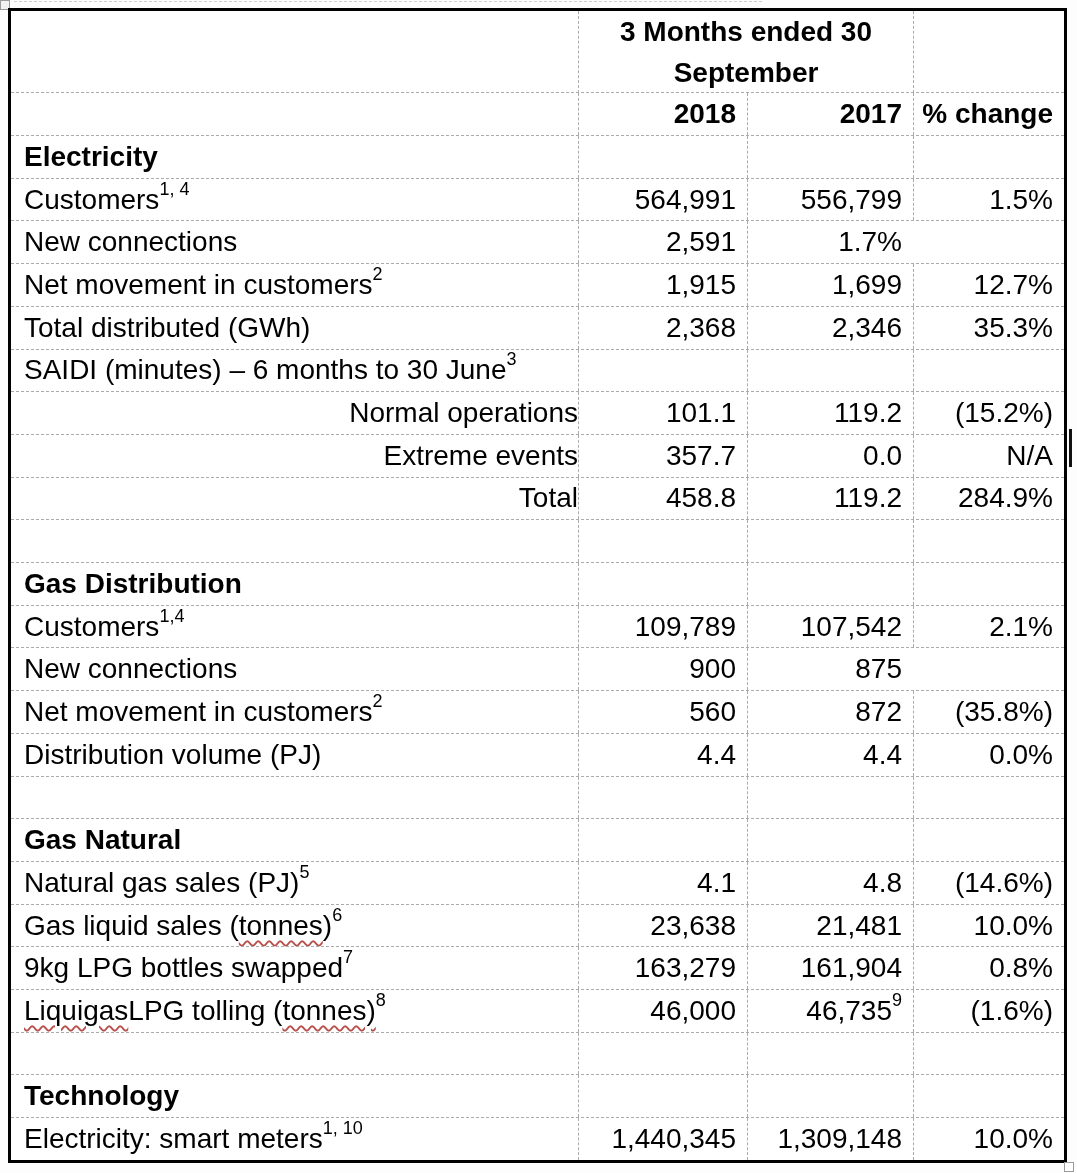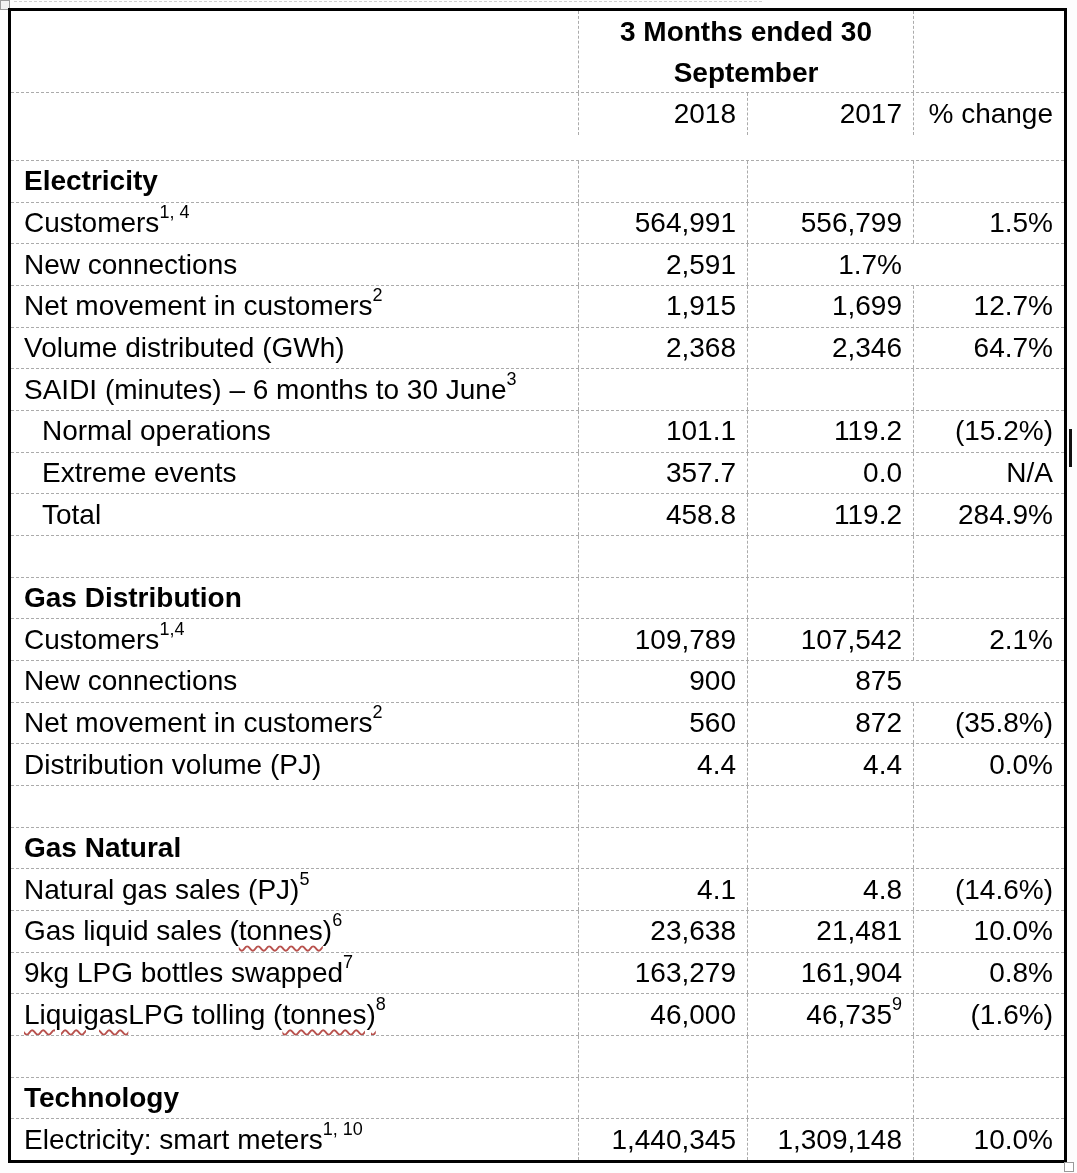--- a/index.html
+++ b/index.html
@@ -45,36 +45,36 @@
 
   .header-period-row {
     height: 81px; flex: none;
     display: grid; grid-template-columns: 567px 335px auto;
   }
   .years-row {
     height: 43px; flex: none;
     border-top: 1px dashed #ababab;
     display: grid; grid-template-columns: 567px 169px 166px auto;
   }
-  .t-body { flex: 1; display: flex; flex-direction: column; margin-top: 25px; }
+  .t-body { flex: 1; display: flex; flex-direction: column; }
   .t-row {
     flex: 1;
     border-top: 1px dashed #ababab;
     display: grid; grid-template-columns: 567px 169px 166px auto;
   }
 
   .cell { display: flex; align-items: center; min-width: 0; }
   .cell + .cell { border-left: 1px dashed #ababab; }
 
   .label-cell { padding-left: 13px; white-space: nowrap; overflow: visible; }
-  .label-cell.indent { padding-left: 31px; }
+  .label-cell.indent { padding-left: 31px; justify-content: flex-end; }
   .label-cell.section { font-weight: 700; }
 
   .num-cell { justify-content: flex-end; padding-right: 11px; white-space: nowrap; }
-  .bold { font-weight: 400; }
+  .bold { font-weight: 700; }
 
   .period-cell {
     flex-direction: column; justify-content: flex-end;
     text-align: center; font-weight: 700;
     line-height: 41px;
   }
 
   sup {
     font-size: 18px; line-height: 0;
     vertical-align: baseline; position: relative; top: -11px;
@@ -166,30 +166,30 @@
           </div>
           <div class="cell num-cell">
             <span>1,699</span>
           </div>
           <div class="cell num-cell">
             <span>12.7%</span>
           </div>
         </div>
         <div class="t-row">
           <div class="cell label-cell">
-            <span>Volume distributed (GWh)</span>
+            <span>Total distributed (GWh)</span>
           </div>
           <div class="cell num-cell">
             <span>2,368</span>
           </div>
           <div class="cell num-cell">
             <span>2,346</span>
           </div>
           <div class="cell num-cell">
-            <span>64.7%</span>
+            <span>35.3%</span>
           </div>
         </div>
         <div class="t-row">
           <div class="cell label-cell">
             <span>SAIDI (minutes) – 6 months to 30 June</span>
             <sup>3</sup>
           </div>
           <div class="cell num-cell"></div>
           <div class="cell num-cell"></div>
           <div class="cell num-cell"></div>

